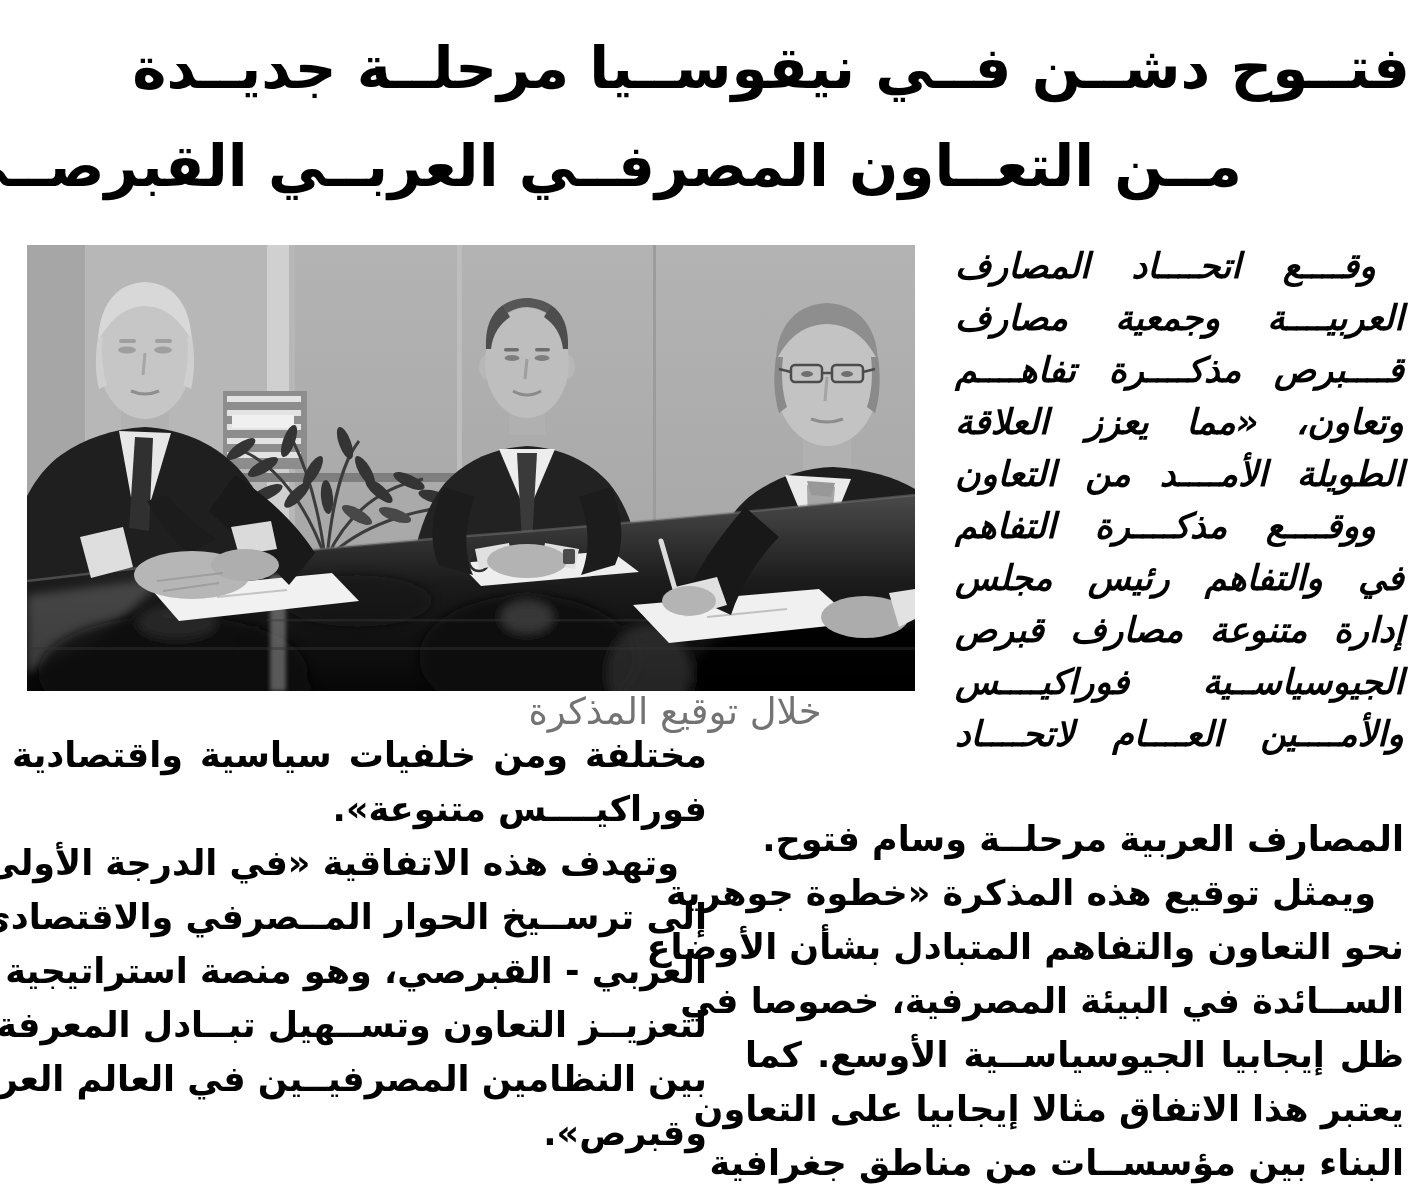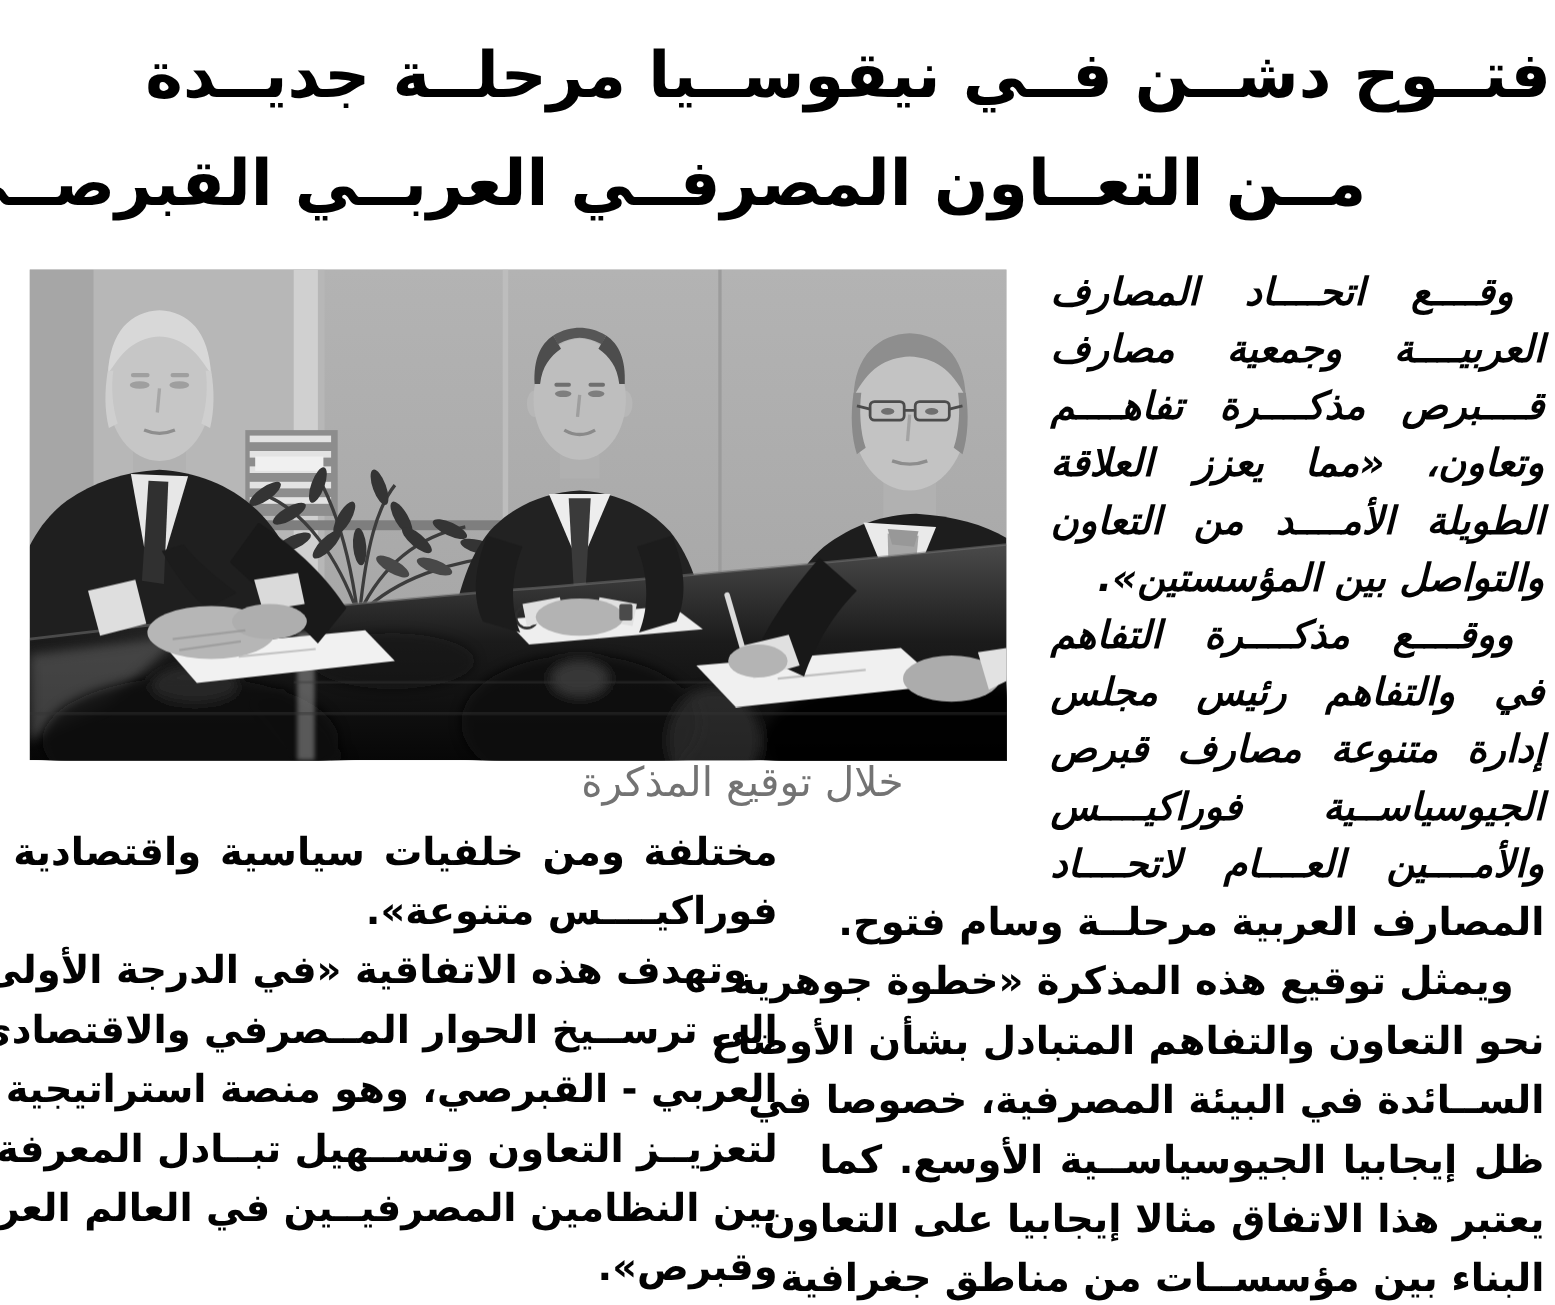--- a/index.html
+++ b/index.html
@@ -17,21 +17,21 @@
   
   .caption{position:absolute;left:460px;top:688px;width:430px;height:56px;
            font-size:37px;font-weight:400;text-align:center;line-height:1.3;color:#737373;}
   
   .col{position:absolute;font-weight:bold;font-size:35px;color:#020202;}
   .col .line{text-align:justify;text-align-last:justify;white-space:nowrap;}
   .col .line.end{text-align-last:right;}
   .col .line.indent{padding-right:28px;}
   .narrow{left:955px;top:240px;width:449px;line-height:52px;font-style:italic;}
   .wide{left:745px;top:812px;width:659px;line-height:54px;}
-  .leftcol{left:12px;top:748px;width:695px;line-height:54px;}
+  .leftcol{left:12px;top:728px;width:695px;line-height:54px;}
 </style>
 </head>
 <body>
 
 <div>
 
   <div class="hl-line hl1">فتــوح دشــن فــي نيقوســيا مرحلــة جديــدة</div>
   <div class="hl-line hl2">مــن التعــاون المصرفــي العربــي القبرصــي</div>
 
   <figure class="photo">
@@ -218,21 +218,20 @@
   </figure>
 
   <div class="caption">خلال توقيع المذكرة</div>
 
   <div class="col narrow">
     <div class="line indent">وقــــع اتحــــاد المصارف</div>
     <div class="line">العربيــــة وجمعية مصارف</div>
     <div class="line">قــــبرص مذكــــرة تفاهــــم</div>
     <div class="line">وتعاون، «مما يعزز العلاقة</div>
     <div class="line">الطويلة الأمــــد من التعاون</div>
-    <div class="line end">والتواصل بين المؤسستين».</div>
     <div class="line indent">ووقــــع مذكــــرة التفاهم</div>
     <div class="line">في والتفاهم رئيس مجلس</div>
     <div class="line">إدارة متنوعة مصارف قبرص</div>
     <div class="line">الجيوسياســية فوراكيــــس</div>
     <div class="line">والأمــــين العــــام لاتحــــاد</div>
   </div>
 
   <div class="col wide">
     <div class="line end">المصارف العربية مرحلــة وسام فتوح.</div>
     <div class="line indent">ويمثل توقيع هذه المذكرة «خطوة جوهرية</div>

